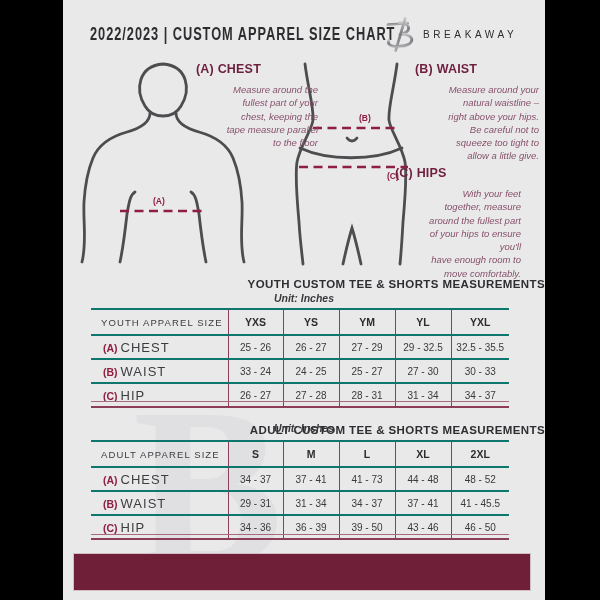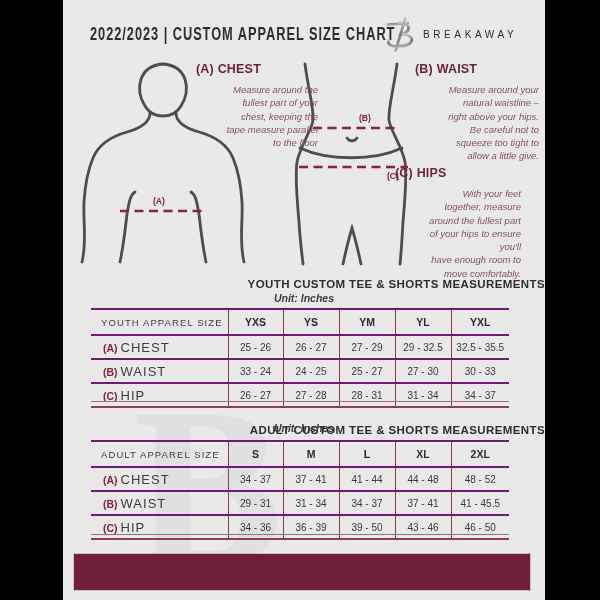--- a/index.html
+++ b/index.html
@@ -60,21 +60,21 @@
   .size-table{
     position:absolute;left:28px;width:418px;border-collapse:collapse;
     table-layout:fixed;z-index:2;
   }
   .youth-table{top:308px;} .adult-table{top:440px;}
   .size-table col.c-label{width:137px;}
   .size-table col.c1{width:55px;} .size-table col.c2{width:56px;}
   .size-table col.c3{width:56px;} .size-table col.c4{width:56px;}
   .size-table col.c5{width:58px;}
   .size-table th,.size-table td{
-    border-top:2px solid #701a75;padding:0;height:22px;text-align:center;
+    border-top:2px solid #0f766e;padding:0;height:22px;text-align:center;
     font-weight:400;color:#3a3a3d;font-size:10px;background:transparent;
   }
   .size-table tr.hdr th{height:24px;}
   .size-table tr:last-child td{border-bottom:2px solid #8c3d57;}
   .size-table th:not(:first-child),.size-table td:not(:first-child){
     border-left:1.5px solid #8c3d57;
   }
   .size-table th.size-label{
     text-align:left;padding-left:10px;font-size:9.5px;letter-spacing:1.1px;
     color:#3d3d40;font-weight:400;
@@ -258,21 +258,21 @@
       <th class="size-col">L</th>
       <th class="size-col">XL</th>
       <th class="size-col">2XL</th>
     </tr>
     <tr>
       <td class="row-label">
         <span class="key">(A)</span><span class="lbl">CHEST</span>
       </td>
       <td>34 - 37</td>
       <td>37 - 41</td>
-      <td>41 - 44</td>
+      <td>41 - 73</td>
       <td>44 - 48</td>
       <td>48 - 52</td>
     </tr>
     <tr>
       <td class="row-label">
         <span class="key">(B)</span><span class="lbl">WAIST</span>
       </td>
       <td>29 - 31</td>
       <td>31 - 34</td>
       <td>34 - 37</td>

